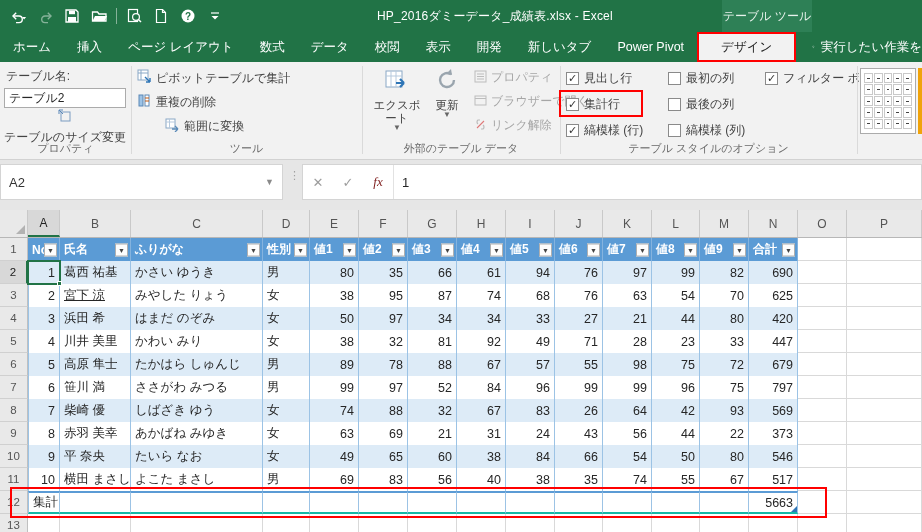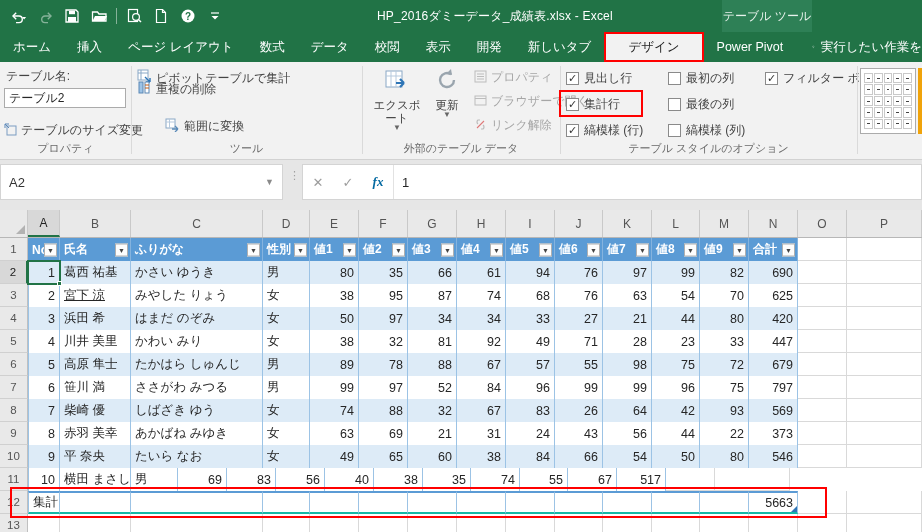--- a/index.html
+++ b/index.html
@@ -39,21 +39,21 @@
   .gal-cell::after { content:""; position:absolute; left:2px; right:2px; top:45%; border-top:1.5px solid #444; }
   #gallery-accent { position:absolute; left:918px; top:6px; width:4px; height:66px; background:#f0a30a; }
 
   
   #fbar-zone { position:absolute; left:0; top:160px; width:922px; height:50px; background:#e6e6e6; }
   #namebox { position:absolute; left:0; top:4px; width:283px; height:36px; background:#fff; border:1px solid #d4d4d4; display:flex; align-items:center; font-size:13px; color:#333; padding-left:8px; }
   #namebox .nb-caret { position:absolute; right:8px; color:#8a8a8a; font-size:9px; }
   #fbar-dots { position:absolute; left:289px; top:12px; color:#a0a0a0; font-size:11px; letter-spacing:0; line-height:7px; }
   #fbar { position:absolute; left:302px; top:4px; width:620px; height:36px; background:#fff; border:1px solid #d4d4d4; display:flex; align-items:center; }
   .fbtn { width:30px; text-align:center; color:#9d9d9d; font-size:13px; }
-  #fx-btn { color:#0369a1; font-family:"Liberation Serif","DejaVu Serif",serif; font-style:italic; font-weight:bold; }
+  #fx-btn { color:#7f1d1d; font-family:"Liberation Serif","DejaVu Serif",serif; font-style:italic; font-weight:normal; }
   #fbar-val { border-left:1px solid #e2e2e2; align-self:stretch; display:flex; align-items:center; padding-left:8px; font-size:13px; color:#262626; flex:1; }
 
   
   #colhdr { position:absolute; left:0; top:210px; width:922px; height:28px; display:flex; background:#e9e9e9; border-bottom:1px solid #b7b7b7; }
   .ch { border-right:1px solid #c9c9c9; display:flex; align-items:center; justify-content:center; font-size:12px; color:#555; position:relative; }
   .ch.sel { background:#d8d8d8; border-bottom:2px solid #217346; color:#222; }
   #select-all { position:relative; }
   #select-all::after { content:""; position:absolute; right:2px; bottom:3px; border-left:9px solid transparent; border-bottom:9px solid #b2b2b2; }
 
   #grid { position:absolute; left:0; top:238px; width:922px; height:294px; background:#fff; }
@@ -138,55 +138,55 @@
 <div id="tabrow">
     <div class="rtab">ホーム</div>
     <div class="rtab">挿入</div>
     <div class="rtab">ページ レイアウト</div>
     <div class="rtab">数式</div>
     <div class="rtab">データ</div>
     <div class="rtab">校閲</div>
     <div class="rtab">表示</div>
     <div class="rtab">開発</div>
     <div class="rtab">新しいタブ</div>
+    <div class="rtab">Power Pivot</div>
     <div class="rtab selected">デザイン</div>
-    <div class="rtab">Power Pivot</div>
     <div id="tellme">
       <svg width="14" height="16" viewBox="0 0 14 16">
         <circle cx="7" cy="6" r="4.2" fill="none" stroke="#fff" stroke-width="1.2"></circle>
         <path d="M5.5 10.5 h3 M5.5 12.5 h3" stroke="#fff" stroke-width="1.2"></path>
       </svg>
       <span>実行したい作業を</span>
     </div>
   </div>
 
 <div id="ribbon">
 
   <div class="rbtn-row" style="left:6px; top:6px;">テーブル名:</div>
   <div id="tbl-name-input">テーブル2</div>
-  <div class="rbtn-row" style="left:4px; top:60px;">
+  <div class="rbtn-row" style="left:4px; top:47px;flex-direction:column;">
     <span><svg width="13" height="13" viewBox="0 0 13 13">
           <rect x="3" y="3" width="9" height="9" fill="none" stroke="#7b9cc1"></rect>
           <path d="M1 5 L1 1 L5 1 M1 1 L5 5" stroke="#5a87b8" fill="none"></path>
         </svg></span>
     <span>テーブルのサイズ変更</span>
   </div>
   <div class="gcaption" style="left:0; width:131px;">プロパティ</div>
   <div class="vsep" style="left:131px;"></div>
 
   <div id="tools-buttons">
       <div class="rbtn-row" style="left: 137px; top: 7px;">
         <span><svg width="15" height="15" viewBox="0 0 15 15">
             <rect x="1" y="1" width="10" height="10" fill="#fff" stroke="#8aa8c6"></rect>
             <path d="M1 4 H11 M4 1 V11" stroke="#8aa8c6"></path>
             <path d="M13 13 L8 8 M13 13 h-4 M13 13 v-4" stroke="#2e75b6" stroke-width="1.4" fill="none"></path>
           </svg></span>
         <span>ピボットテーブルで集計</span>
       </div>
-      <div class="rbtn-row" style="left: 137px; top: 18px;">
+      <div class="rbtn-row" style="left: 137px; top: 31px;">
         <span><svg width="15" height="15" viewBox="0 0 15 15">
             <rect x="2" y="2" width="4" height="11" fill="#9dc3e6" stroke="#5b87b5"></rect>
             <rect x="8" y="2" width="4" height="11" fill="#fff" stroke="#5b87b5"></rect>
             <path d="M8 5 h4 M8 8 h4" stroke="#c55a11"></path>
           </svg></span>
         <span>重複の削除</span>
       </div>
       <div class="rbtn-row" style="left: 137px; top: 55px; padding-left: 28px;">
         <span><svg width="15" height="15" viewBox="0 0 15 15">
             <rect x="1" y="2" width="9" height="9" fill="#fff" stroke="#8aa8c6"></rect>
@@ -570,20 +570,21 @@
       <div class="cell tcell num band" style="width: 48px;">50</div>
       <div class="cell tcell num band" style="width: 49px;">80</div>
       <div class="cell tcell num band" style="width: 49px;">546</div>
       <div class="cell empty" style="width: 49px;"></div>
       <div class="cell empty" style="width: 75px;"></div>
     </div>
     <div class="grow">
       <div class="rh">11</div>
       <div class="cell tcell first num" style="width: 32px;">10</div>
       <div class="cell tcell" style="width: 71px;">横田 まさし</div>
+      <div class="cell tcell" style="width: 132px;">よこた まさし</div>
       <div class="cell tcell" style="width: 47px;">男</div>
       <div class="cell tcell num" style="width: 49px;">69</div>
       <div class="cell tcell num" style="width: 49px;">83</div>
       <div class="cell tcell num" style="width: 49px;">56</div>
       <div class="cell tcell num" style="width: 49px;">40</div>
       <div class="cell tcell num" style="width: 49px;">38</div>
       <div class="cell tcell num" style="width: 48px;">35</div>
       <div class="cell tcell num" style="width: 49px;">74</div>
       <div class="cell tcell num" style="width: 48px;">55</div>
       <div class="cell tcell num" style="width: 49px;">67</div>

